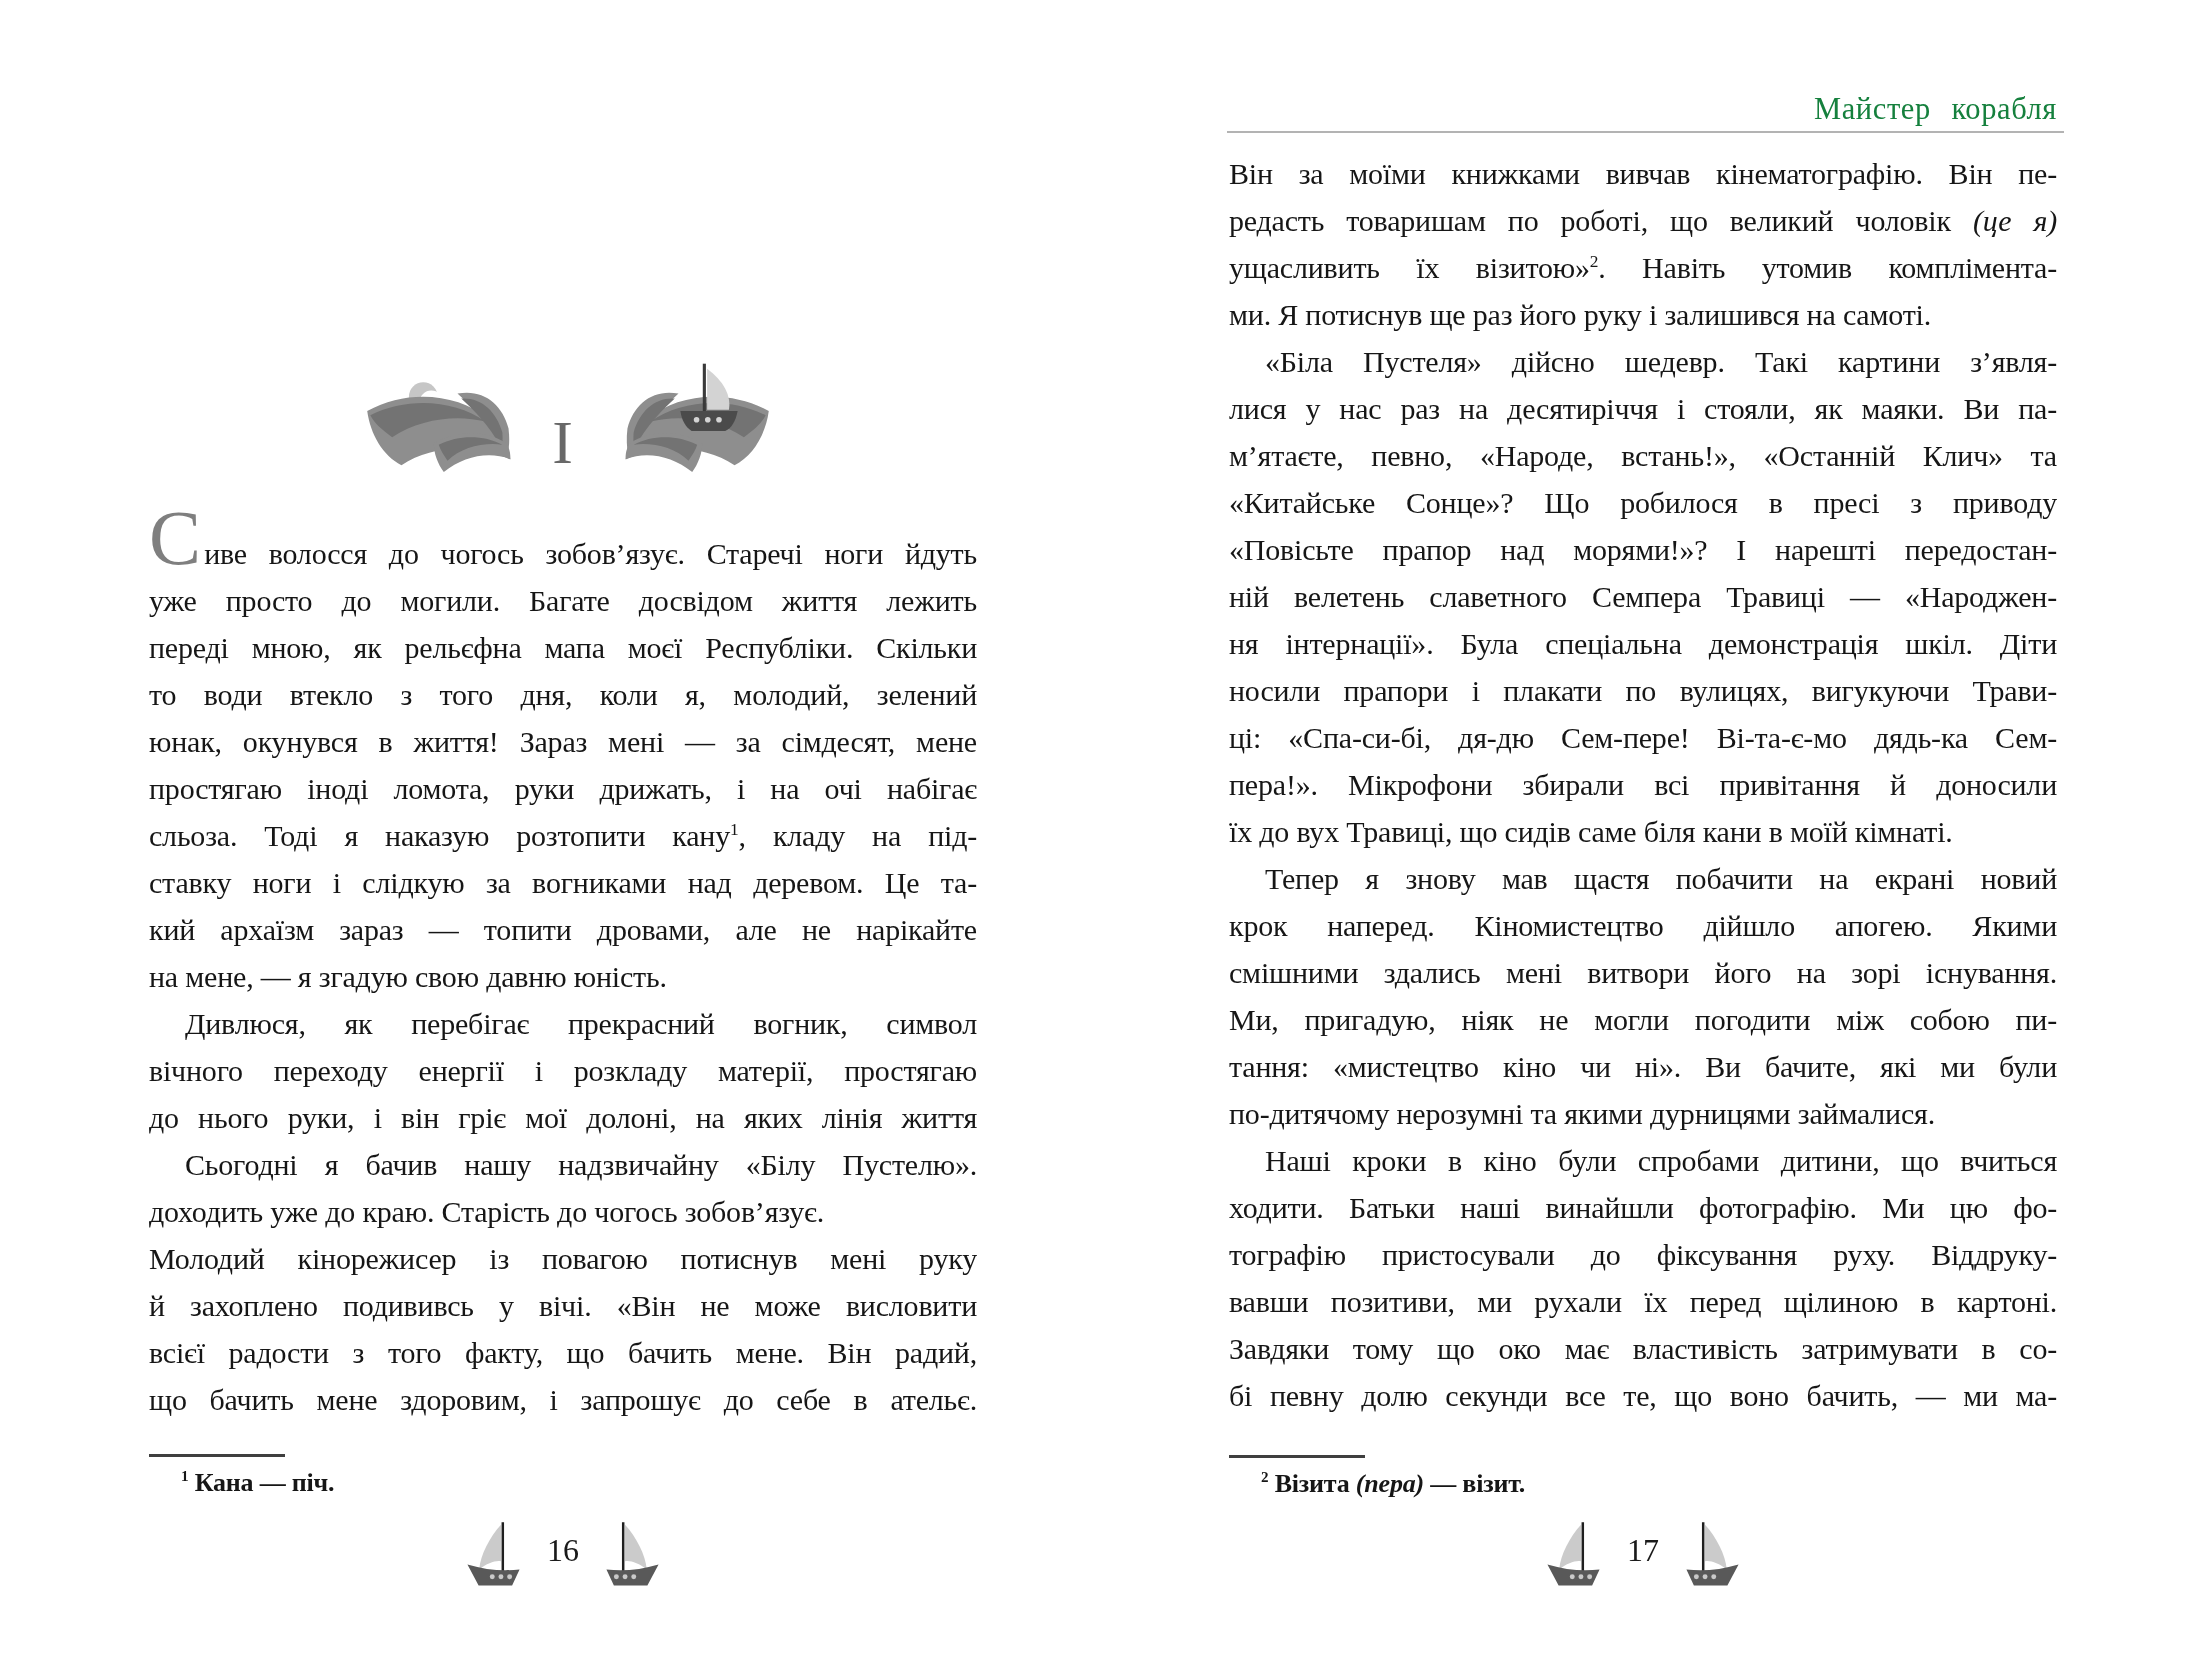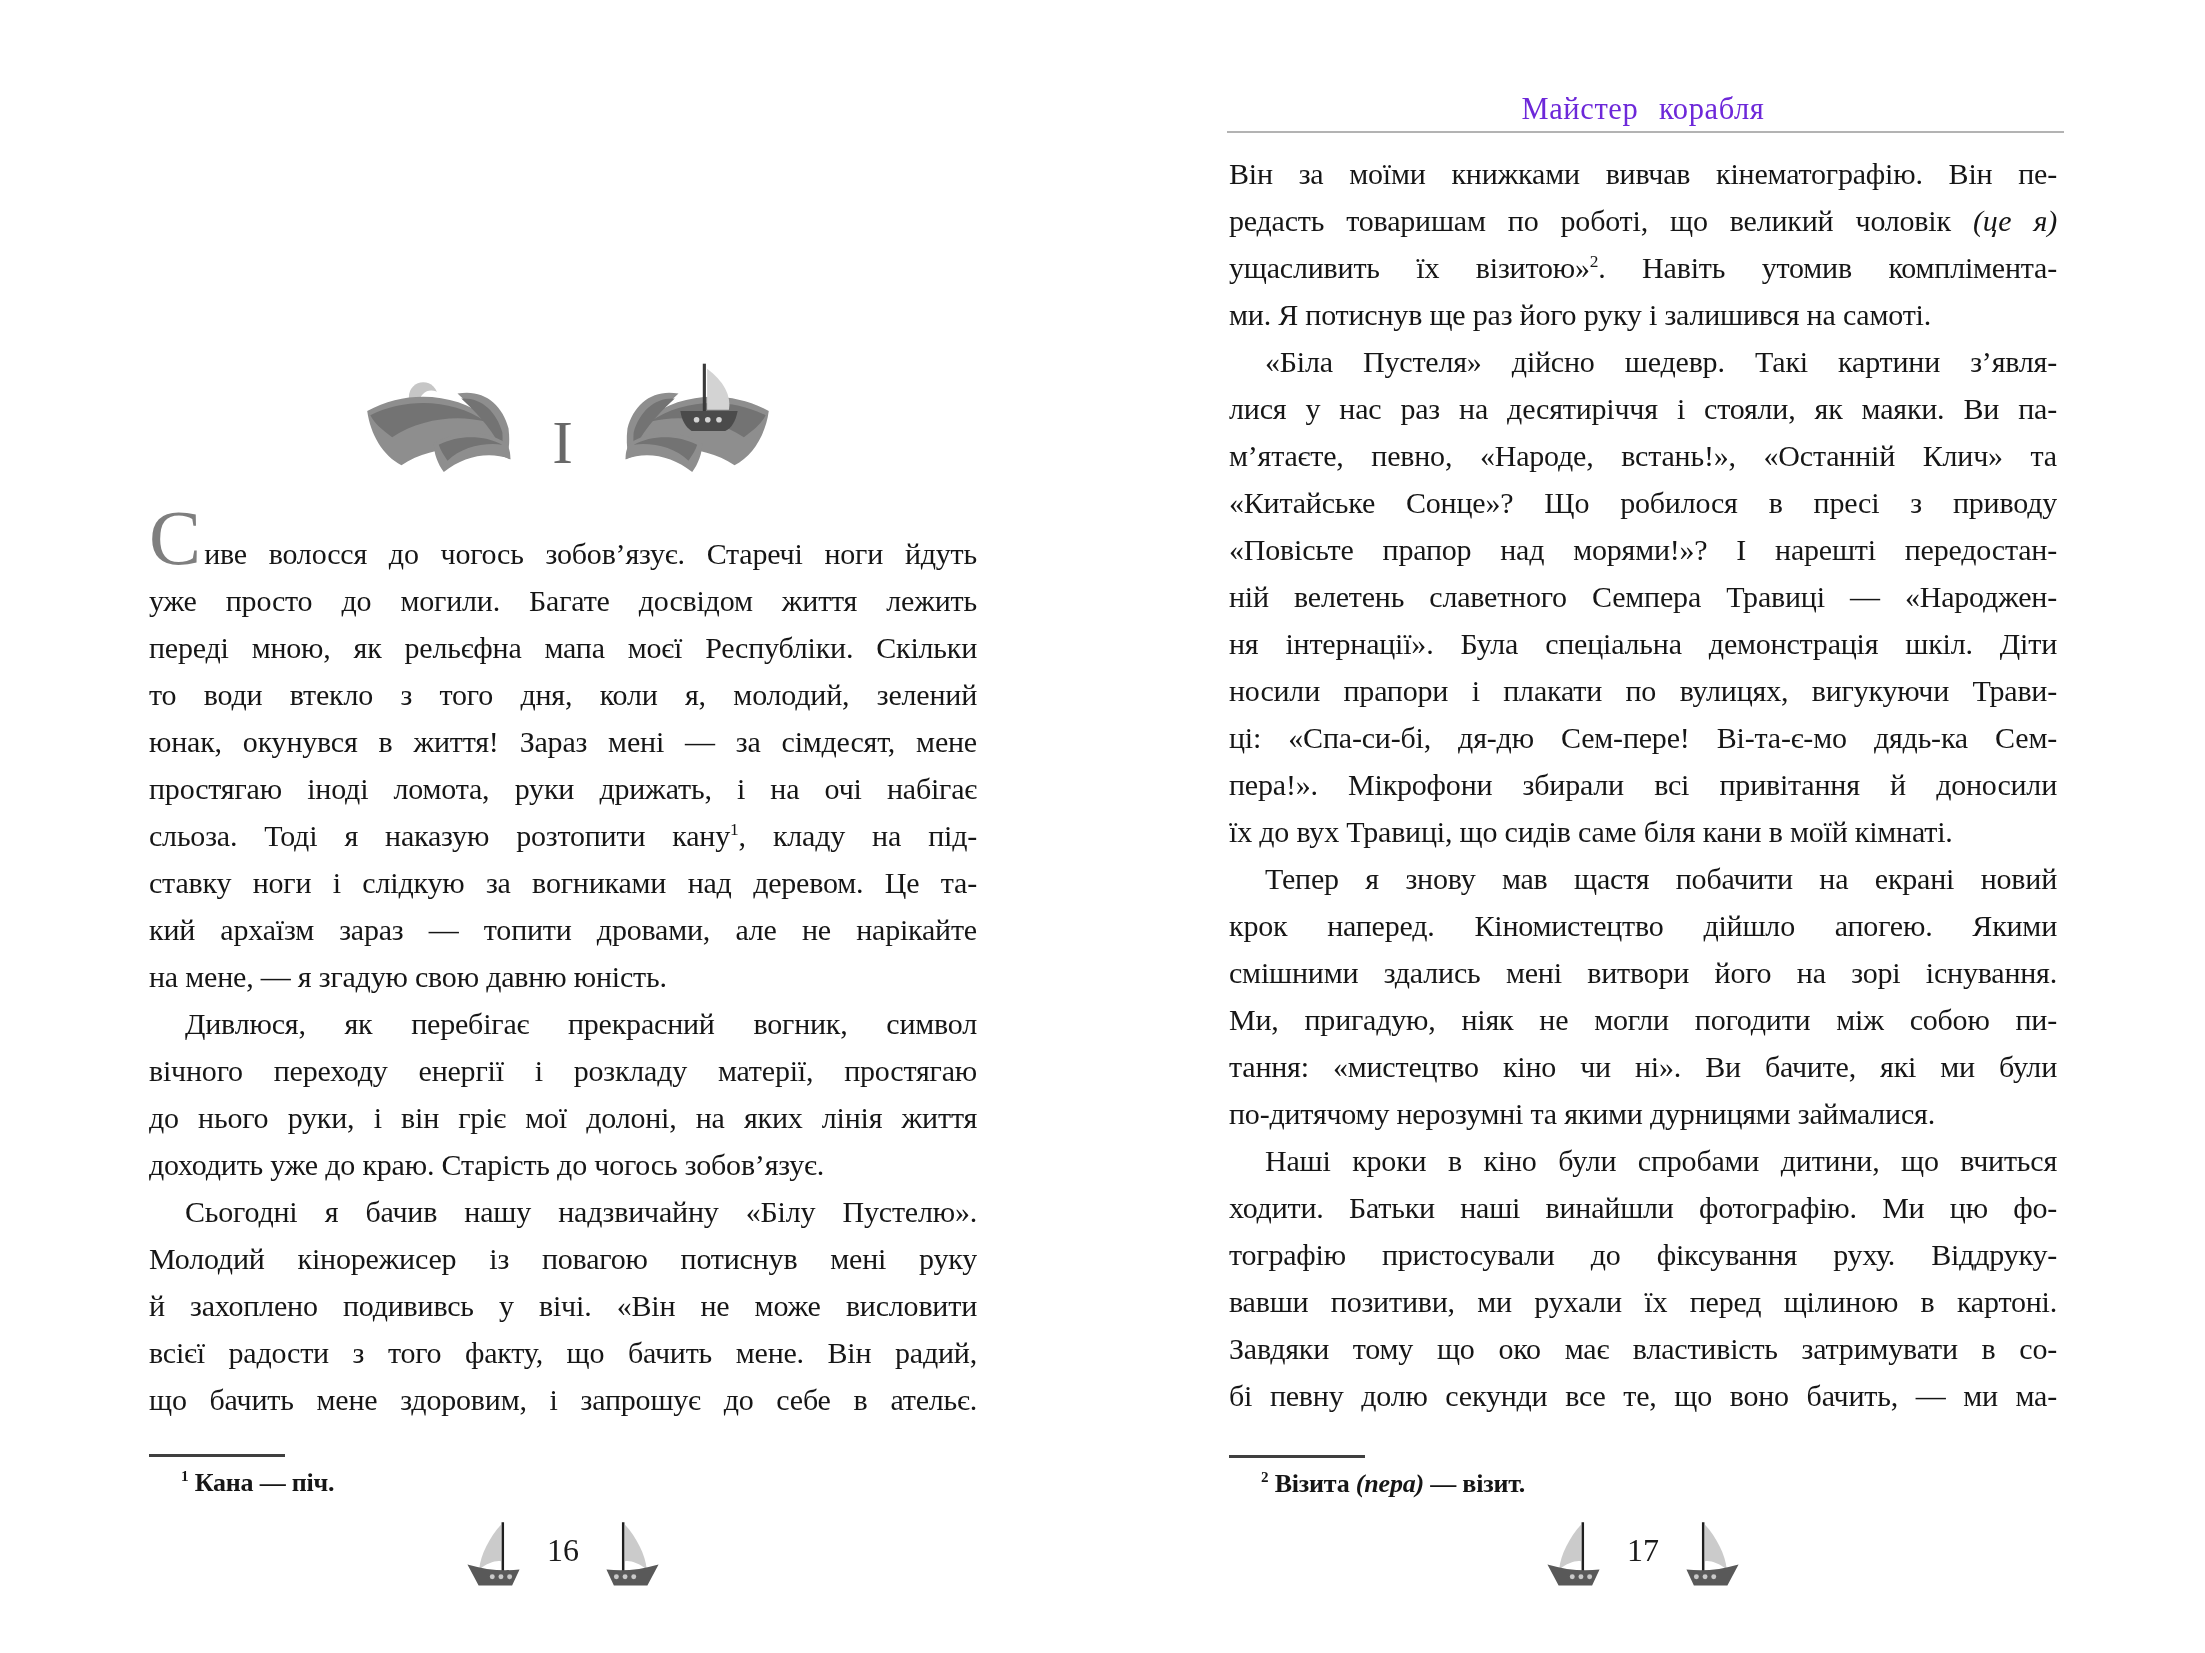--- a/index.html
+++ b/index.html
@@ -17,22 +17,22 @@
   .tline.ind{text-indent:36px;}
   .tline.end{text-align-last:left;}
   .tline:first-child{overflow:visible;}
   .sup{font-size:0.58em;vertical-align:super;line-height:0;}
   .it{font-style:italic;}
   .dropcap{
     font-size:78px;line-height:0;color:#7f7f7f;margin-right:3.1px;letter-spacing:0;
   }
   
   #runHeader{
-    left:1229px;top:93px;width:828px;text-align:center;
-    font-size:30.5px;color:#6d28d9;letter-spacing:0.6px;word-spacing:12.4px;line-height:32px;
+    left:1229px;top:93px;width:828px;text-align:right;
+    font-size:30.5px;color:#15803d;letter-spacing:0.6px;word-spacing:12.4px;line-height:32px;
   }
   #headerRule{left:1227px;top:131px;width:837px;height:1.9px;background:#b3b3b3;}
   
   .fnrule{width:136px;height:2.5px;background:#3f3f3f;}
   #leftFnRule{left:149px;top:1454px;}
   #rightFnRule{left:1229px;top:1455px;}
   .fnote{position:absolute;width:828px;}
   .fnote .tline{
     height:37px;line-height:37px;font-size:26px;text-indent:32px;
     text-align:left;text-align-last:left;overflow:visible;font-weight:bold;
@@ -116,22 +116,22 @@
         <div class="tline"><span>то води втекло з того дня, коли я, молодий, зелений</span></div>
         <div class="tline"><span>юнак, окунувся в життя! Зараз мені — за сімдесят, мене</span></div>
         <div class="tline"><span>простягаю іноді ломота, руки дрижать, і на очі набігає</span></div>
         <div class="tline"><span>сльоза. Тоді я наказую розтопити кану</span><span class="sup">1</span><span>, кладу на під-</span></div>
         <div class="tline"><span>ставку ноги і слідкую за вогниками над деревом. Це та-</span></div>
         <div class="tline"><span>кий архаїзм зараз — топити дровами, але не нарікайте</span></div>
         <div class="tline end"><span>на мене, — я згадую свою давню юність.</span></div>
         <div class="tline ind"><span>Дивлюся, як перебігає прекрасний вогник, символ</span></div>
         <div class="tline"><span>вічного переходу енергії і розкладу матерії, простягаю</span></div>
         <div class="tline"><span>до нього руки, і він гріє мої долоні, на яких лінія життя</span></div>
+        <div class="tline ind"><span>Сьогодні я бачив нашу надзвичайну «Білу Пустелю».</span></div>
         <div class="tline end"><span>доходить уже до краю. Старість до чогось зобов’язує.</span></div>
-        <div class="tline ind"><span>Сьогодні я бачив нашу надзвичайну «Білу Пустелю».</span></div>
         <div class="tline"><span>Молодий кінорежисер із повагою потиснув мені руку</span></div>
         <div class="tline"><span>й захоплено подививсь у вічі. «Він не може висловити</span></div>
         <div class="tline"><span>всієї радости з того факту, що бачить мене. Він радий,</span></div>
         <div class="tline"><span>що бачить мене здоровим, і запрошує до себе в ательє.</span></div>
       </div>
 
     <div id="leftFnRule" class="abs fnrule"></div>
     <div id="leftFootnote" class="fnote">
         <div class="tline end"><span class="sup">1</span><span> Кана — піч.</span></div>
       </div>

